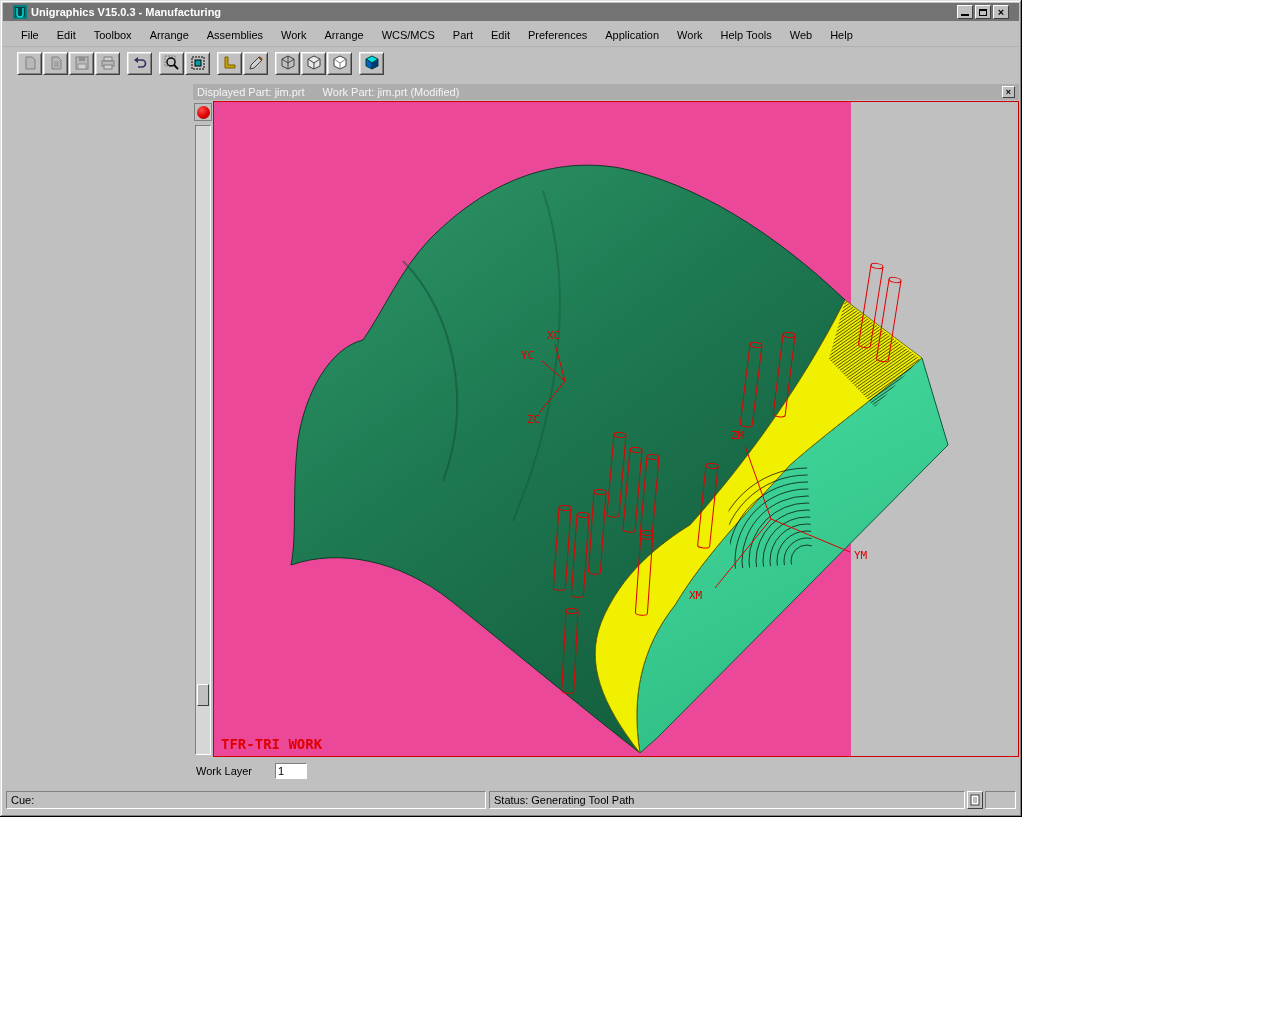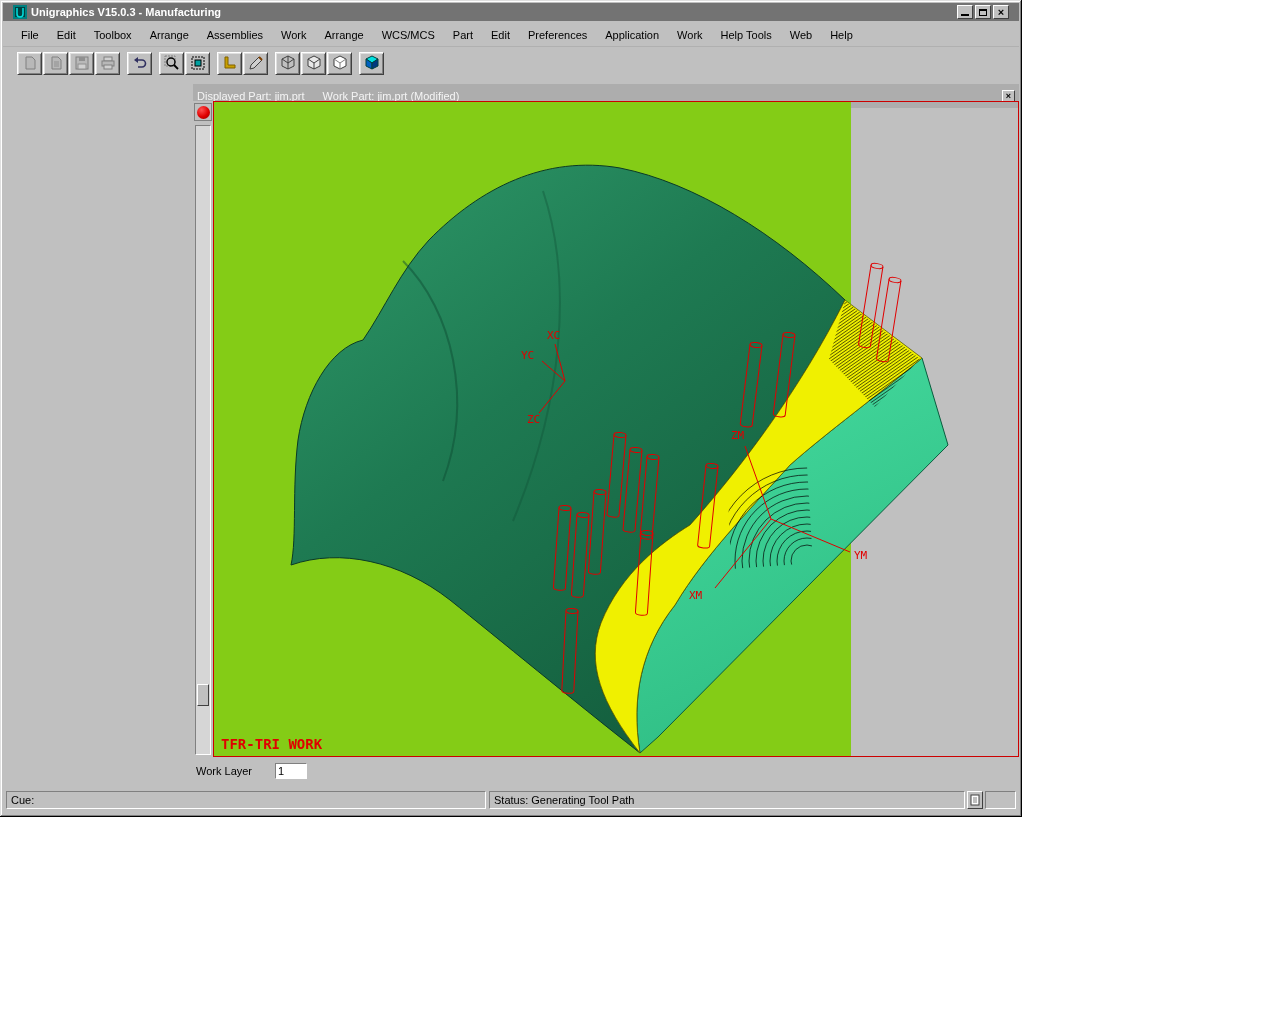--- a/index.html
+++ b/index.html
@@ -29,39 +29,39 @@
   
   .toolbar{position:absolute;left:3px;top:48px;right:3px;height:30px;display:flex;align-items:center;
     padding-left:14px;background:#c0c0c0;}
   .tool-btn{width:25px;height:23px;margin-right:1px;background:#c0c0c0;border:1px solid;
     border-color:#fff #404040 #404040 #fff;box-shadow:inset 1px 1px 0 #dfdfdf, inset -1px -1px 0 #808080;
     display:flex;align-items:center;justify-content:center;}
   .tool-gap{width:6px;}
 
   
   .vp-header{position:absolute;left:193px;top:84px;width:826px;height:16px;background:#adadad;
-    color:#f4f4f4;display:flex;align-items:center;padding:12px 4px;}
+    color:#f4f4f4;display:flex;align-items:center;padding:4px 4px;}
   .vp-header .seg{margin-right:18px;white-space:nowrap;}
   .vp-close{margin-left:auto;width:13px;height:12px;background:#c0c0c0;border:1px solid;
     border-color:#fff #404040 #404040 #fff;display:flex;align-items:center;justify-content:center;
     color:#000;font-size:9px;font-weight:bold;line-height:1;}
 
   
   .left-strip{position:absolute;left:193px;top:101px;width:20px;height:656px;background:#c0c0c0;}
   .interrupt-btn{position:absolute;left:1px;top:2px;width:18px;height:18px;background:#c0c0c0;
     border:1px solid #808080;display:flex;align-items:center;justify-content:center;}
   .interrupt-dot{width:13px;height:13px;border-radius:50%;
     background:radial-gradient(circle at 35% 30%, #ff5050 0%, #e00000 55%, #900000 100%);}
   .v-scroll{position:absolute;left:2px;top:24px;width:16px;bottom:2px;
     background:#d6d6d6;border:1px solid;border-color:#808080 #fff #fff #808080;}
   .v-thumb{position:absolute;left:1px;top:558px;width:12px;height:22px;background:#c0c0c0;
     border:1px solid;border-color:#fff #404040 #404040 #fff;}
 
   
-  .gfx{position:absolute;left:213px;top:101px;width:638px;height:656px;background:#84cc16;}
+  .gfx{position:absolute;left:213px;top:101px;width:638px;height:656px;background:#ec4899;}
   .gfx svg{display:block;}
 
   
   .worklayer-row{position:absolute;left:196px;top:761px;height:20px;display:flex;align-items:center;gap:23px;}
   .worklayer-input{width:32px;height:16px;background:#fff;border:1px solid;
     border-color:#808080 #fff #fff #808080;font-family:"Liberation Sans",sans-serif;font-size:11px;padding:0 2px;}
 
   
   .statusbar{position:absolute;left:3px;right:3px;top:788px;height:24px;background:#c0c0c0;}
   .status-field{position:absolute;top:3px;height:18px;border:1px solid;

